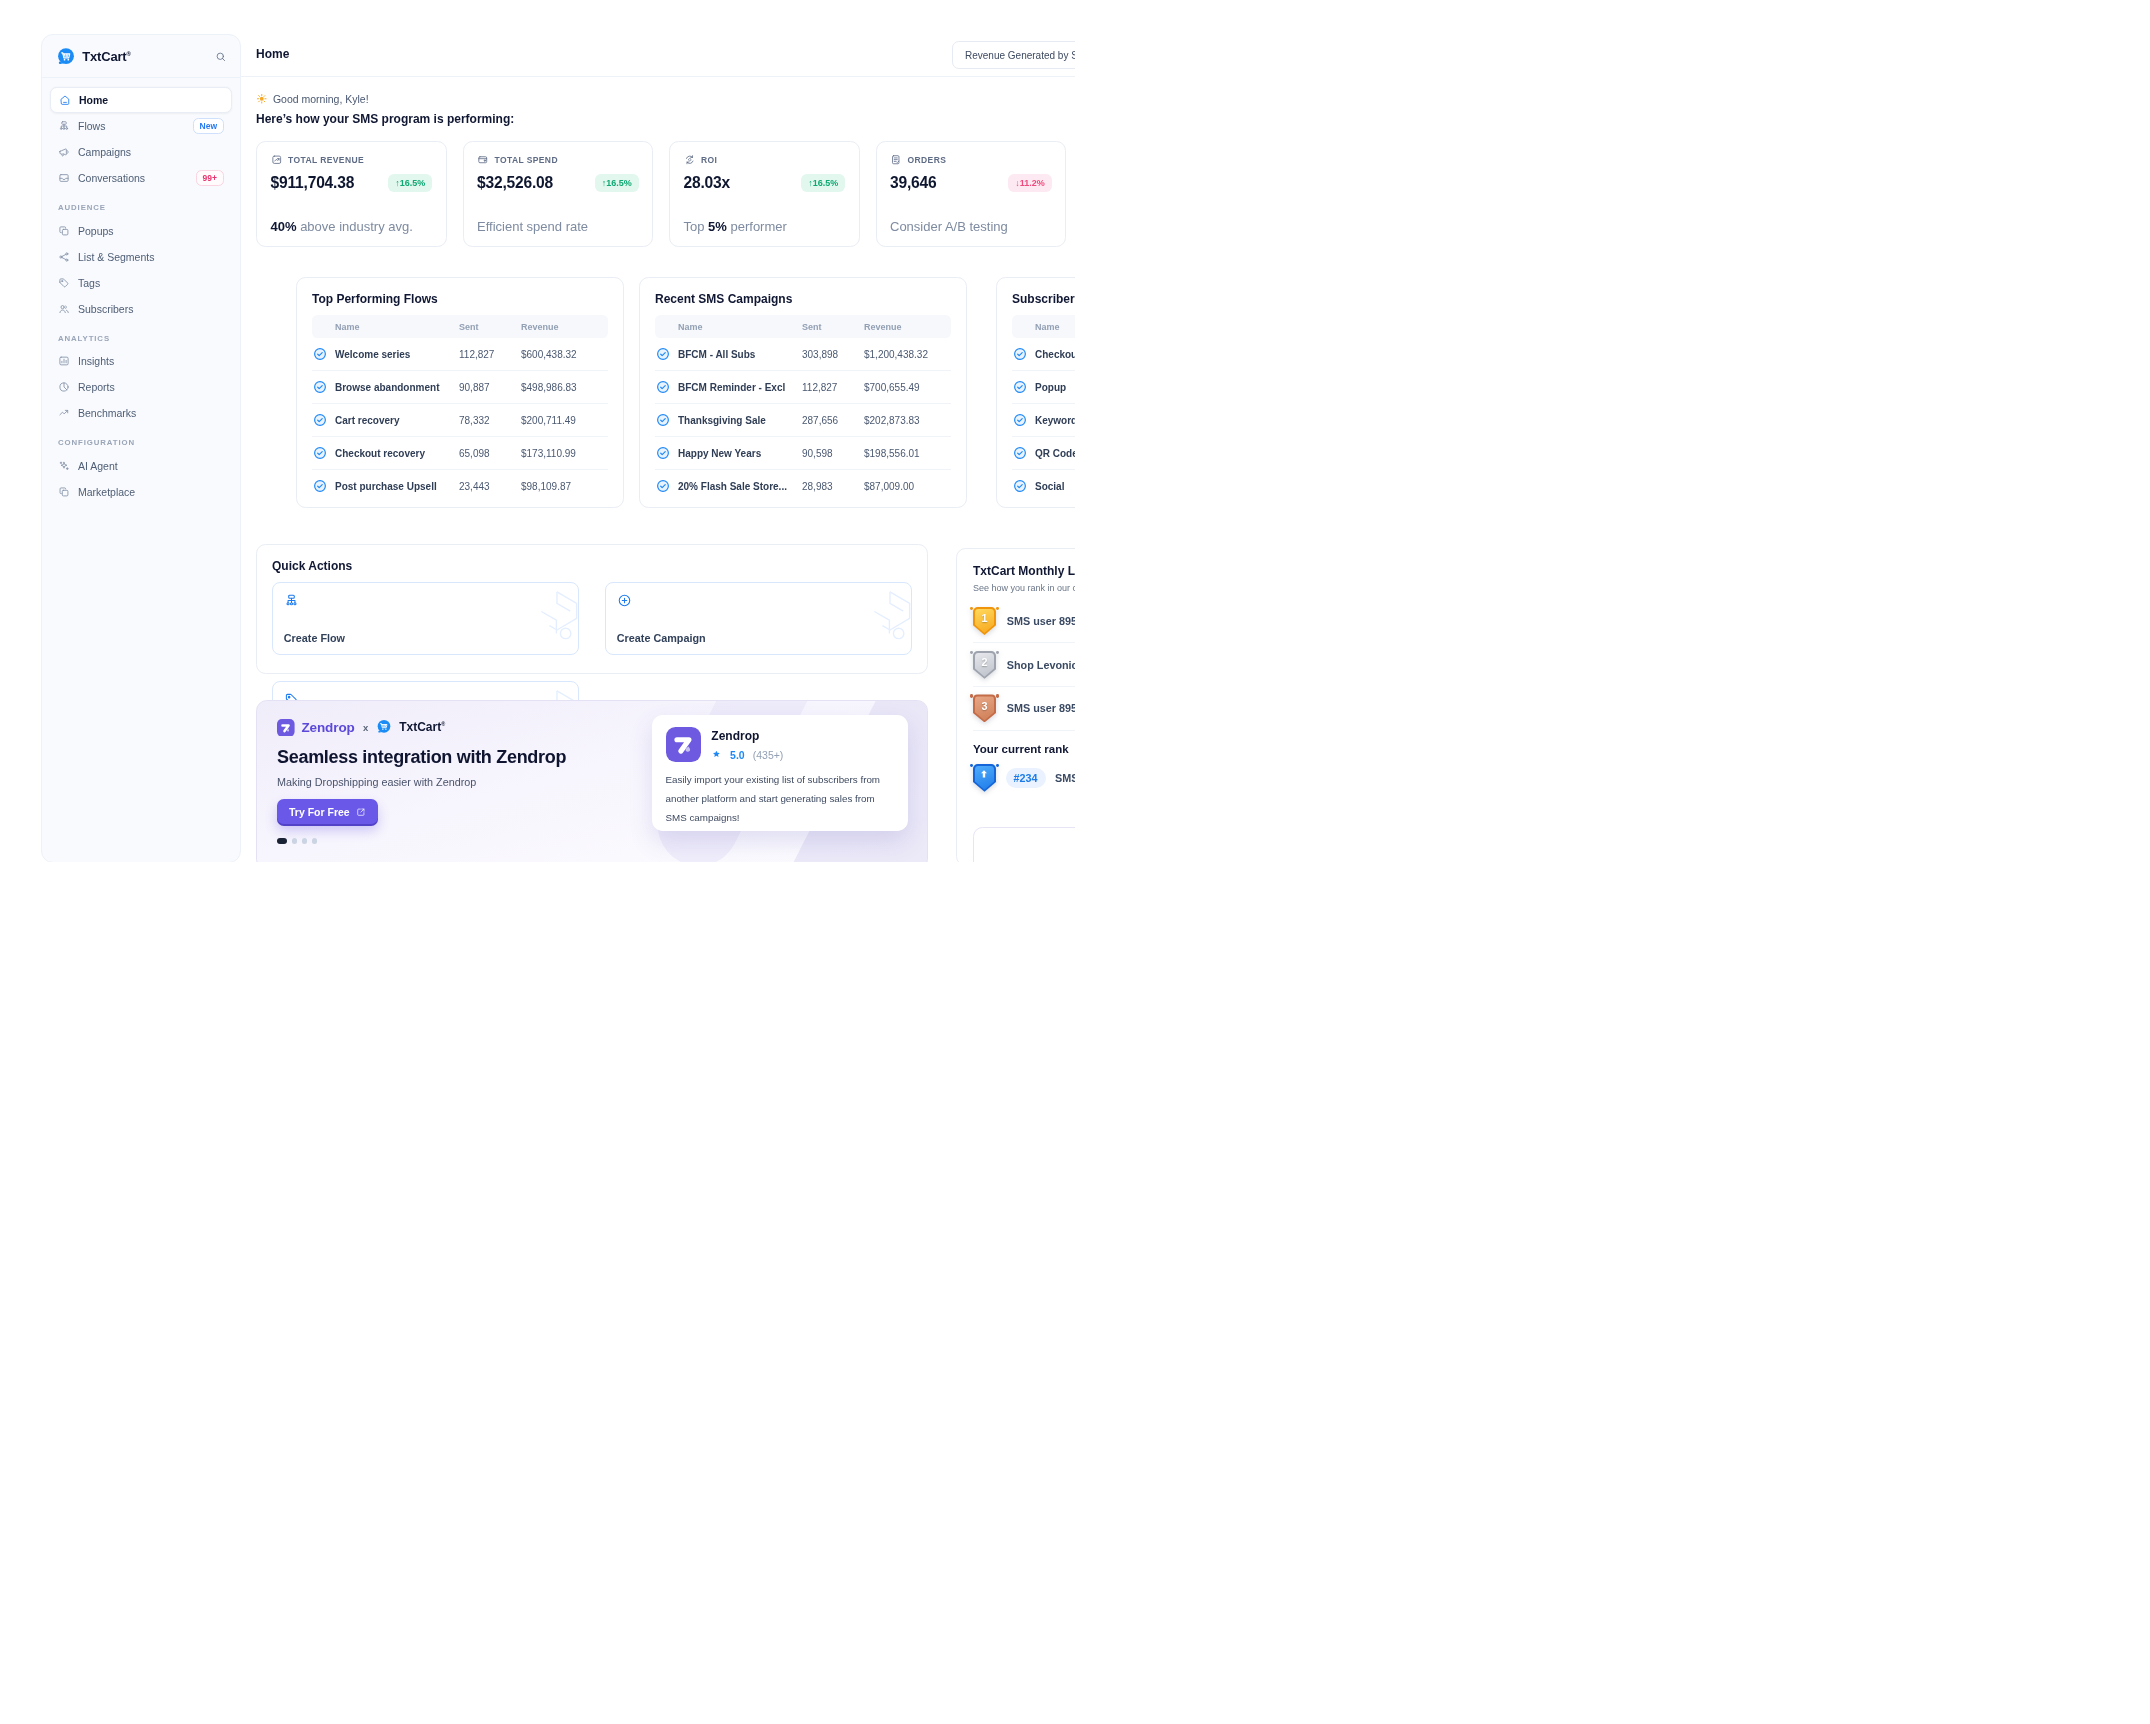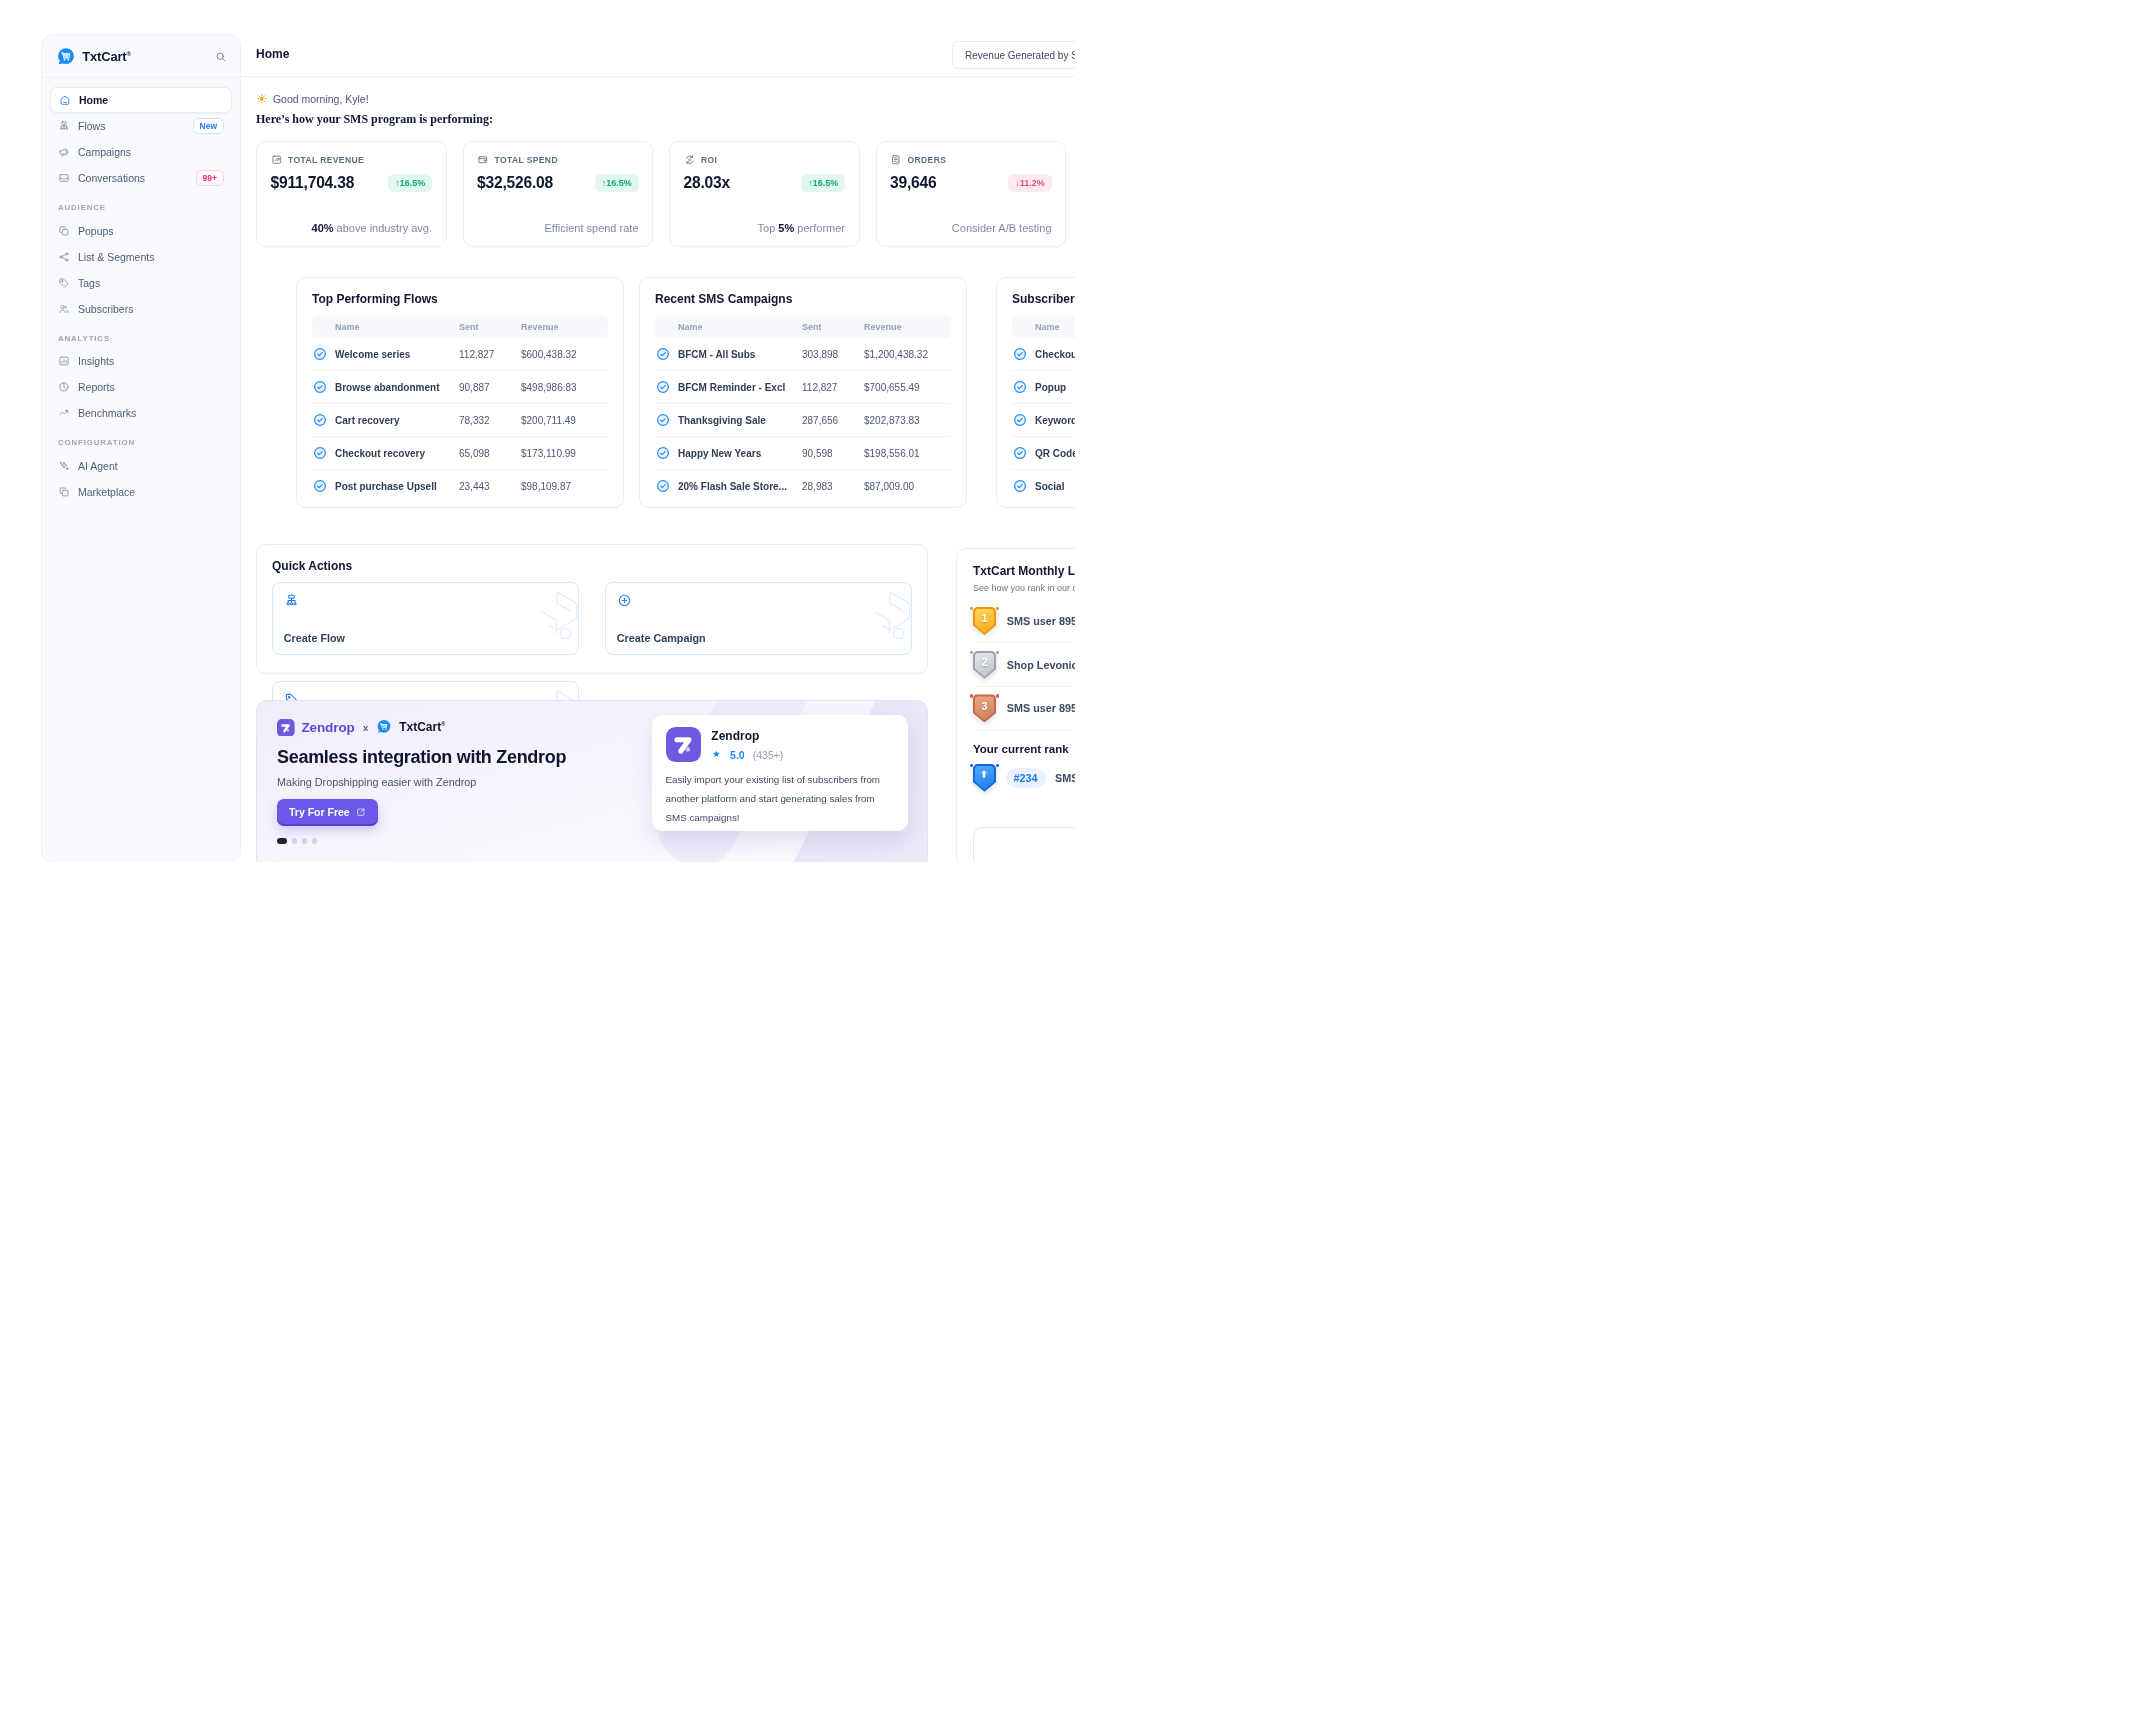--- a/index.html
+++ b/index.html
@@ -35,35 +35,35 @@
   .page-title{position:absolute;left:256px;top:47px;font-size:12px;font-weight:700;}
   .top-btn{position:absolute;left:952px;top:41px;height:28px;width:169px;background:#fff;
     border:1px solid #E6EAF2;border-radius:6.8px;display:flex;align-items:center;padding:0 12px;
     font-size:10px;color:#3E4A61;box-sizing:border-box;white-space:nowrap;cursor:pointer;}
   .hdiv{position:absolute;left:241px;right:0;top:76px;border-top:1px solid #EEF1F7;}
 
   
   .greet{position:absolute;left:256px;top:93px;}
   .greet-row{display:flex;align-items:center;gap:5.4px;font-size:10.5px;font-weight:500;color:#4A5871;}
   .greet-row .sun{color:#F6A723;}
-  .greet-head{margin-top:6.8px;font-size:12px;font-weight:700;color:#101733;font-family:Liberation Serif, serif;}
+  .greet-head{margin-top:6.8px;font-size:12px;font-weight:700;color:#101733;}
 
   
   .stats{position:absolute;left:256px;top:141px;width:810px;display:grid;grid-template-columns:repeat(4,1fr);gap:16px;}
   .stat{height:106px;background:#fff;border:1px solid #E9EDF4;border-radius:9.5px;
     padding:12px 13.5px;box-sizing:border-box;display:flex;flex-direction:column;}
   .stat-top{display:flex;align-items:center;gap:6px;font-size:8.5px;font-weight:700;
     letter-spacing:0.4px;color:#5E6B85;}
   .stat-mid{display:flex;justify-content:space-between;align-items:center;margin-top:8.8px;}
   .stat-value{font-size:15.6px;font-weight:800;color:#0F1730;letter-spacing:-0.2px;}
   .delta{display:inline-flex;align-items:center;gap:1.4px;font-size:9px;font-weight:700;
     padding:4px 6.8px;border-radius:6px;}
   .delta.up{color:#0FA973;background:#E2F7EE;}
   .delta.down{color:#EE4B7E;background:#FDE9F1;}
-  .stat-note{margin-top:auto;font-size:11px;color:#7E8BA0;text-align:right;}
+  .stat-note{margin-top:auto;font-size:13px;color:#7E8BA0;}
   .stat-note b{color:#101733;font-weight:700;}
 
   
   .tcard{position:absolute;top:277px;width:328px;height:231px;background:#fff;border:1px solid #E9EDF4;
     border-radius:9.5px;padding:13.5px 15px;box-sizing:border-box;margin-left:40px;}
   .tcard h3{margin:0;font-size:12px;font-weight:700;color:#101733;}
   .thead{margin-top:9.5px;height:23px;background:#F6F8FC;border-radius:5.4px;display:grid;
     grid-template-columns:23px 1fr 62px 87px;align-items:center;color:#93A0B4;font-size:9px;font-weight:600;}
   .thead.one{grid-template-columns:23px 1fr;}
   .trow{display:grid;grid-template-columns:23px 1fr 62px 87px;align-items:center;height:32px;

